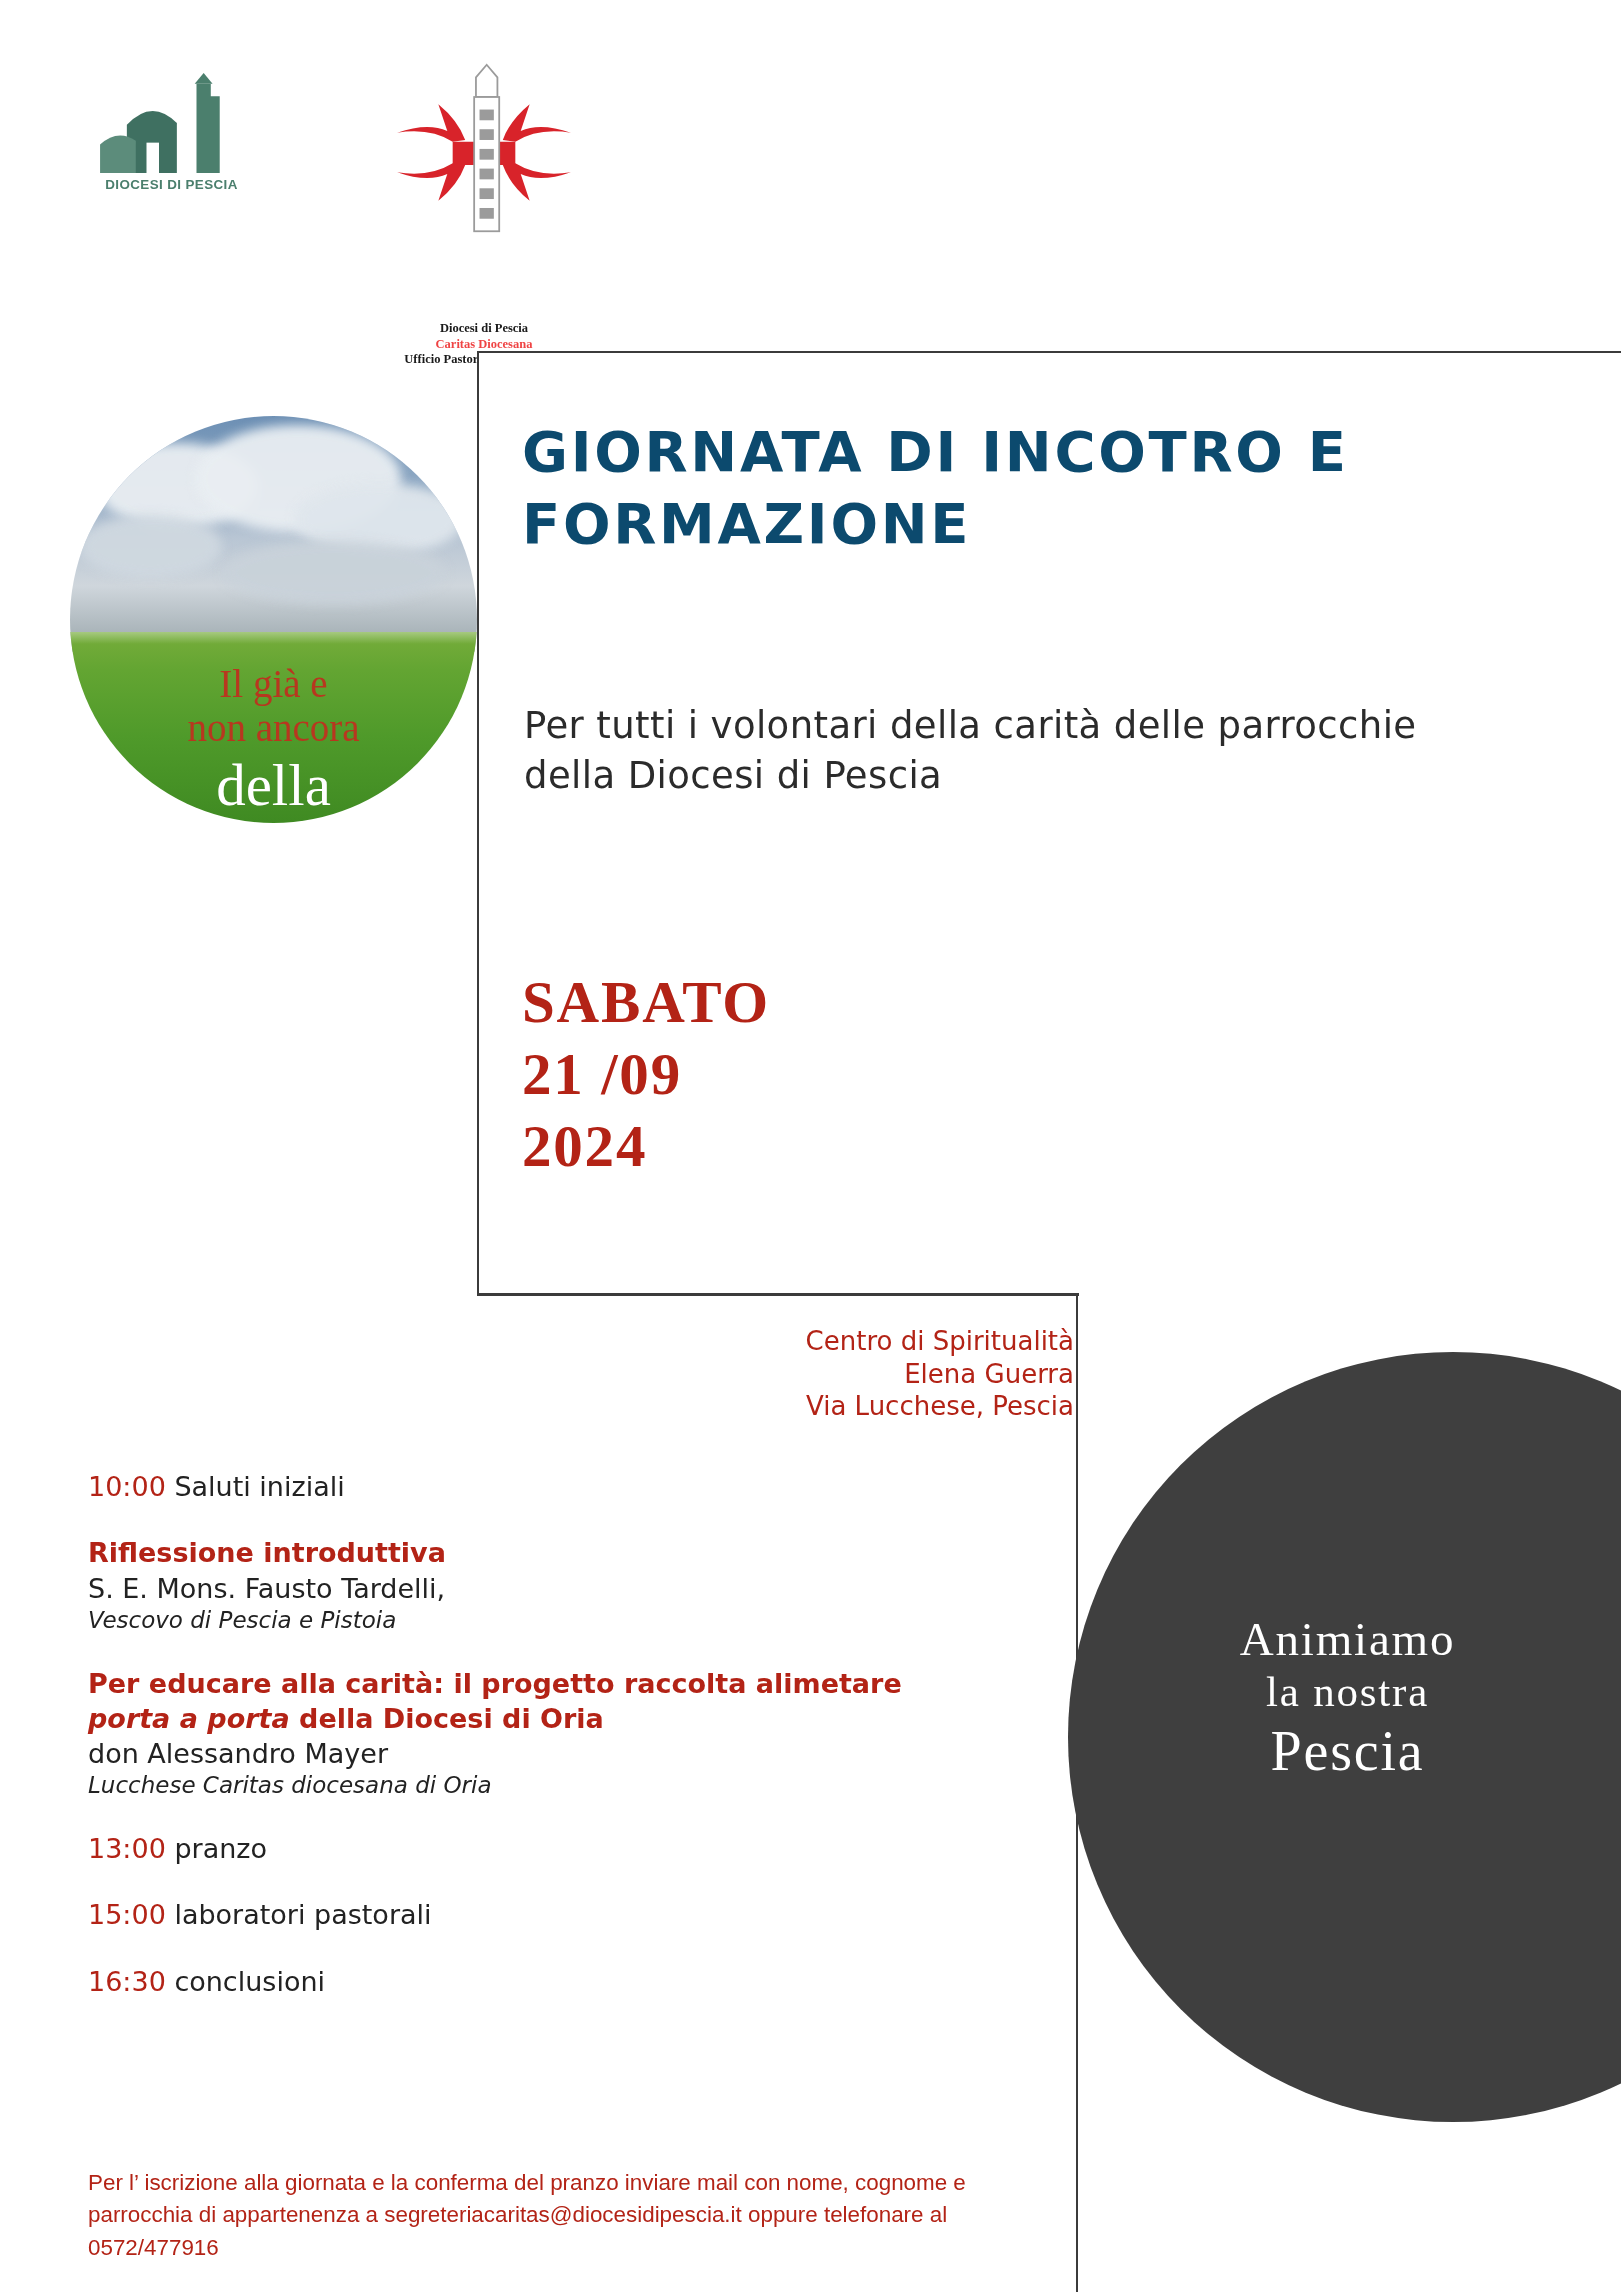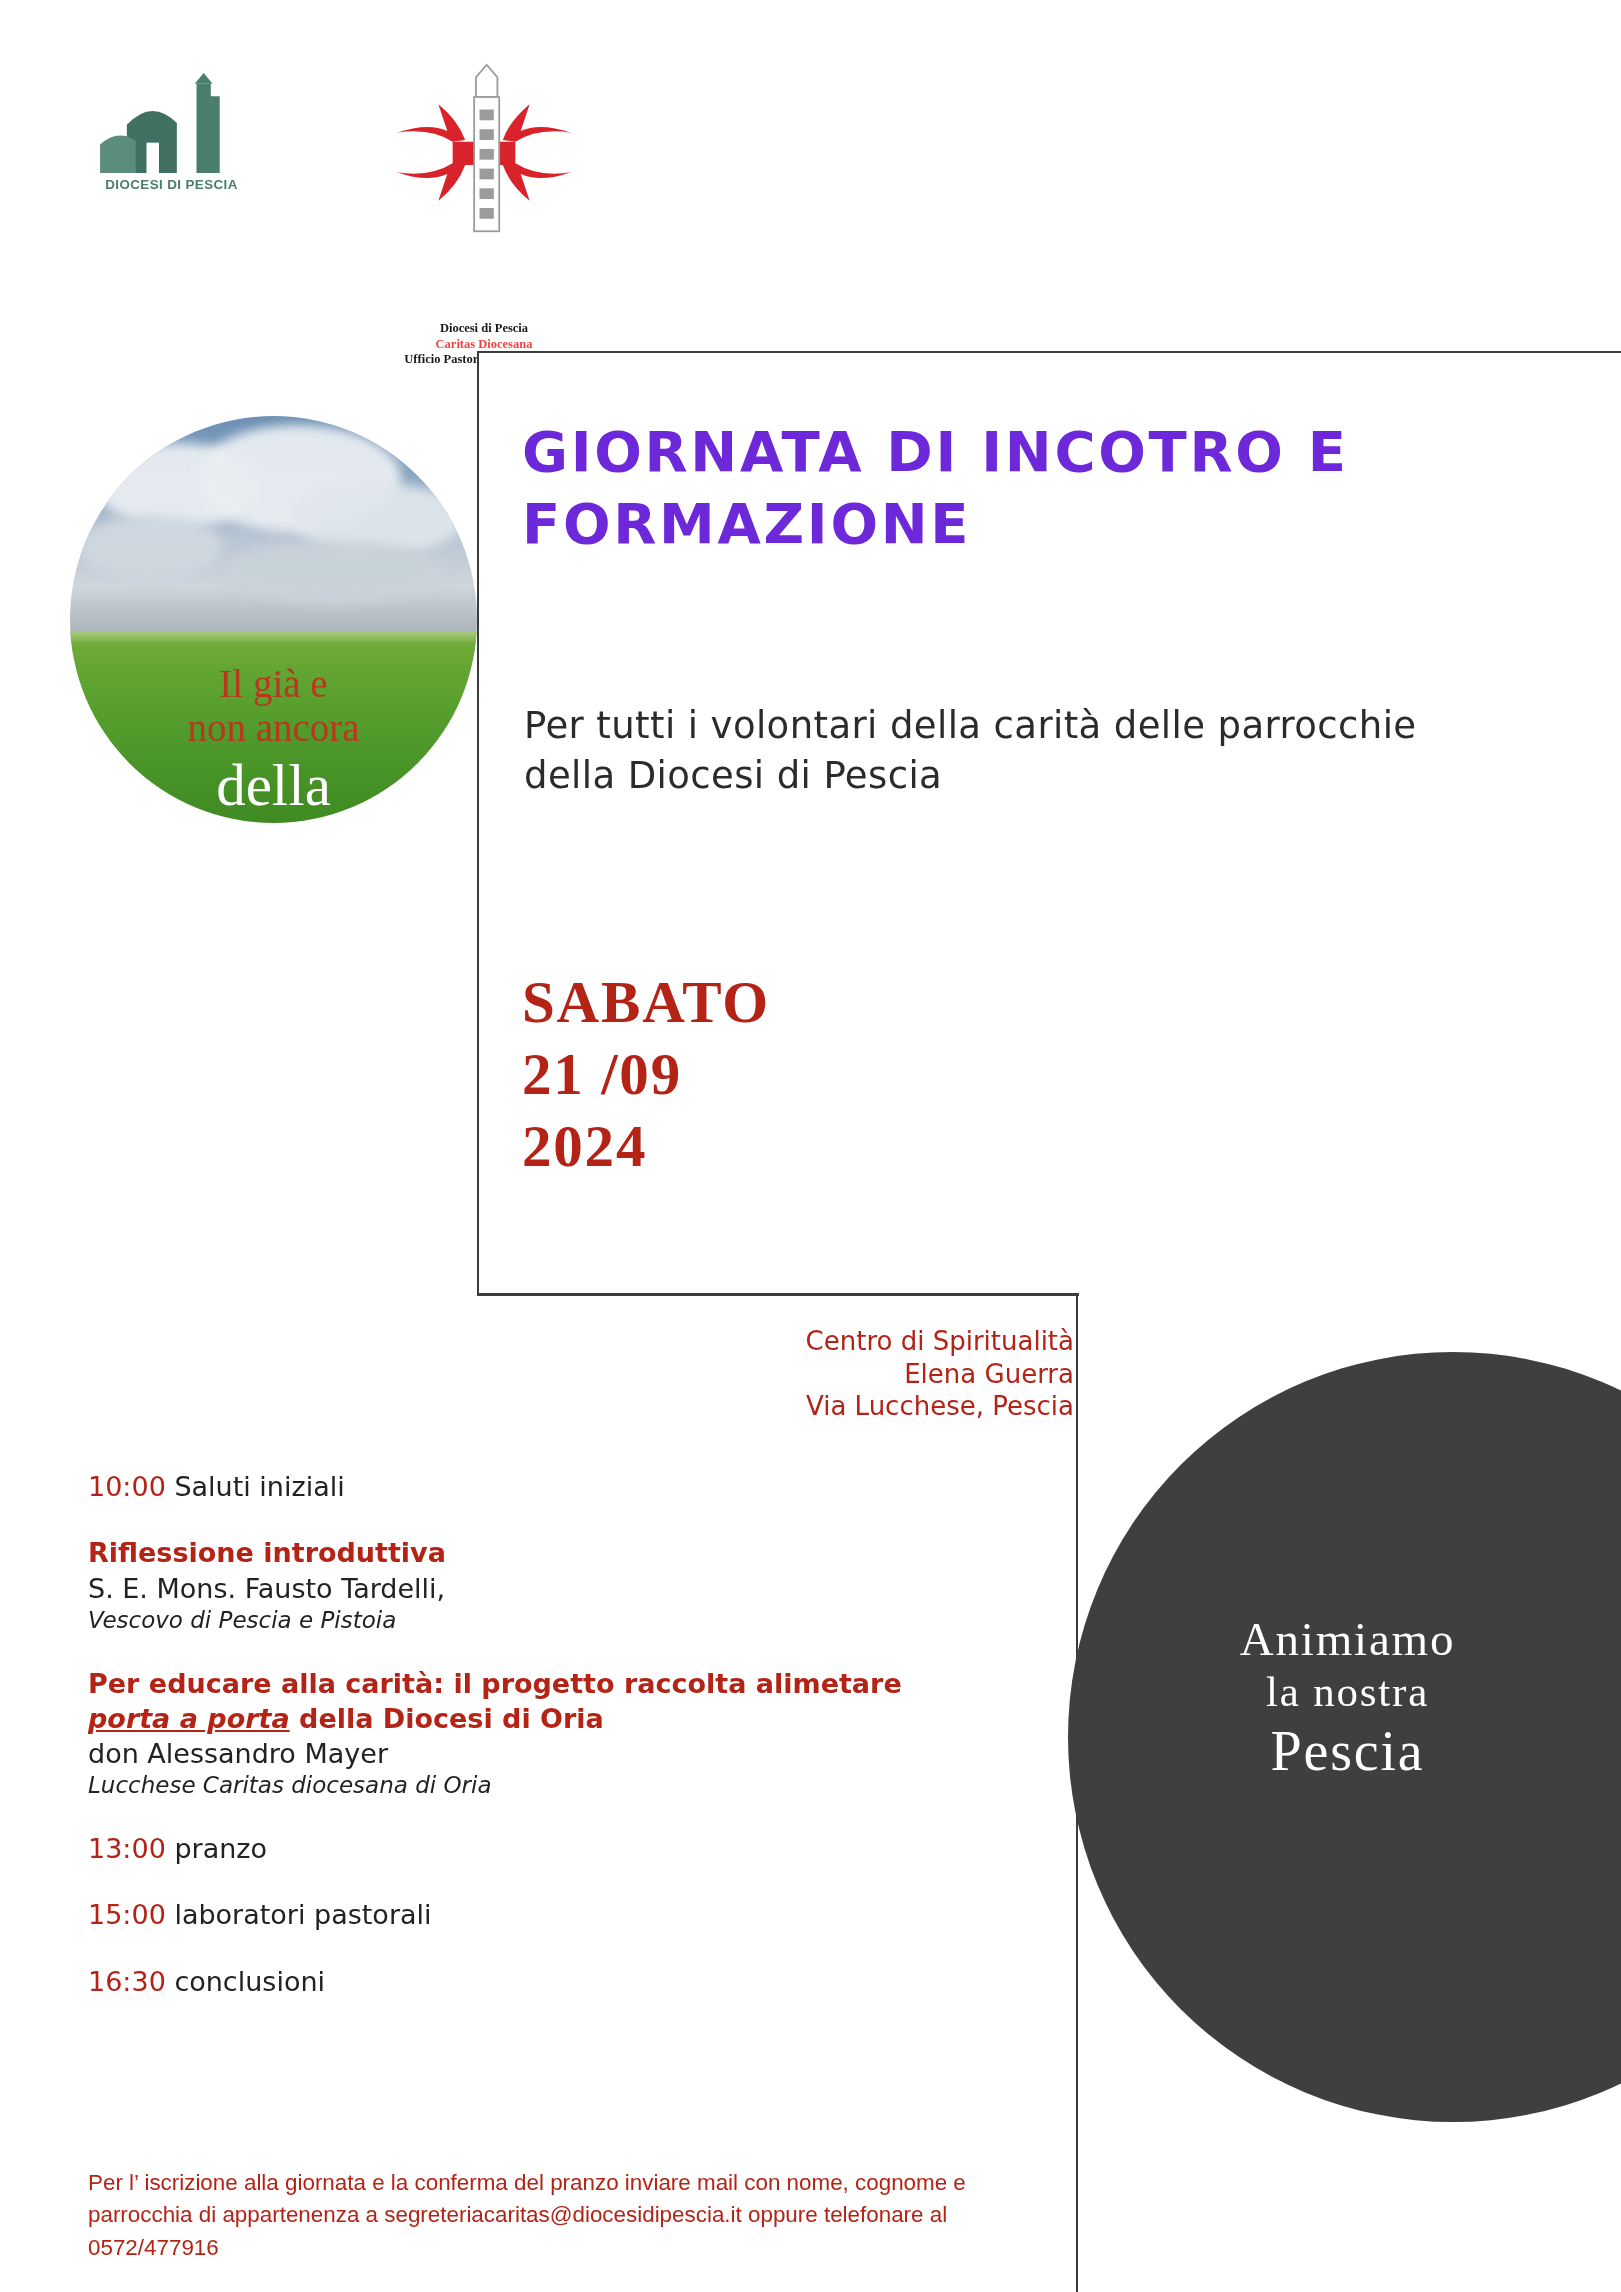--- a/index.html
+++ b/index.html
@@ -186,21 +186,21 @@
   .headline {
     position: absolute;
     left: 522px;
     top: 416px;
     width: 1030px;
     font-family: "DejaVu Sans", sans-serif;
     font-weight: bold;
     font-size: 56px;
     letter-spacing: 2.7px;
     line-height: 1.28;
-    color: #6d28d9;
+    color: #0c4a6e;
   }
   .subhead {
     position: absolute;
     left: 524px;
     top: 701px;
     width: 994px;
     font-family: "DejaVu Sans", sans-serif;
     font-size: 37px;
     line-height: 1.35;
     color: #2b2b2b;
@@ -275,21 +275,21 @@
   }
   .prog-block {
     margin-bottom: 30px;
   }
   .prog-title {
     font-size: 27px;
     font-weight: bold;
     color: #b32316;
     line-height: 1.3;
   }
-  .prog-title em { font-style: italic; text-decoration: underline; }
+  .prog-title em { font-style: italic; }
   .prog-name {
     font-size: 27px;
     color: #222222;
     line-height: 1.3;
   }
   .prog-role {
     font-size: 23px;
     font-style: italic;
     color: #222222;
     line-height: 1.3;

